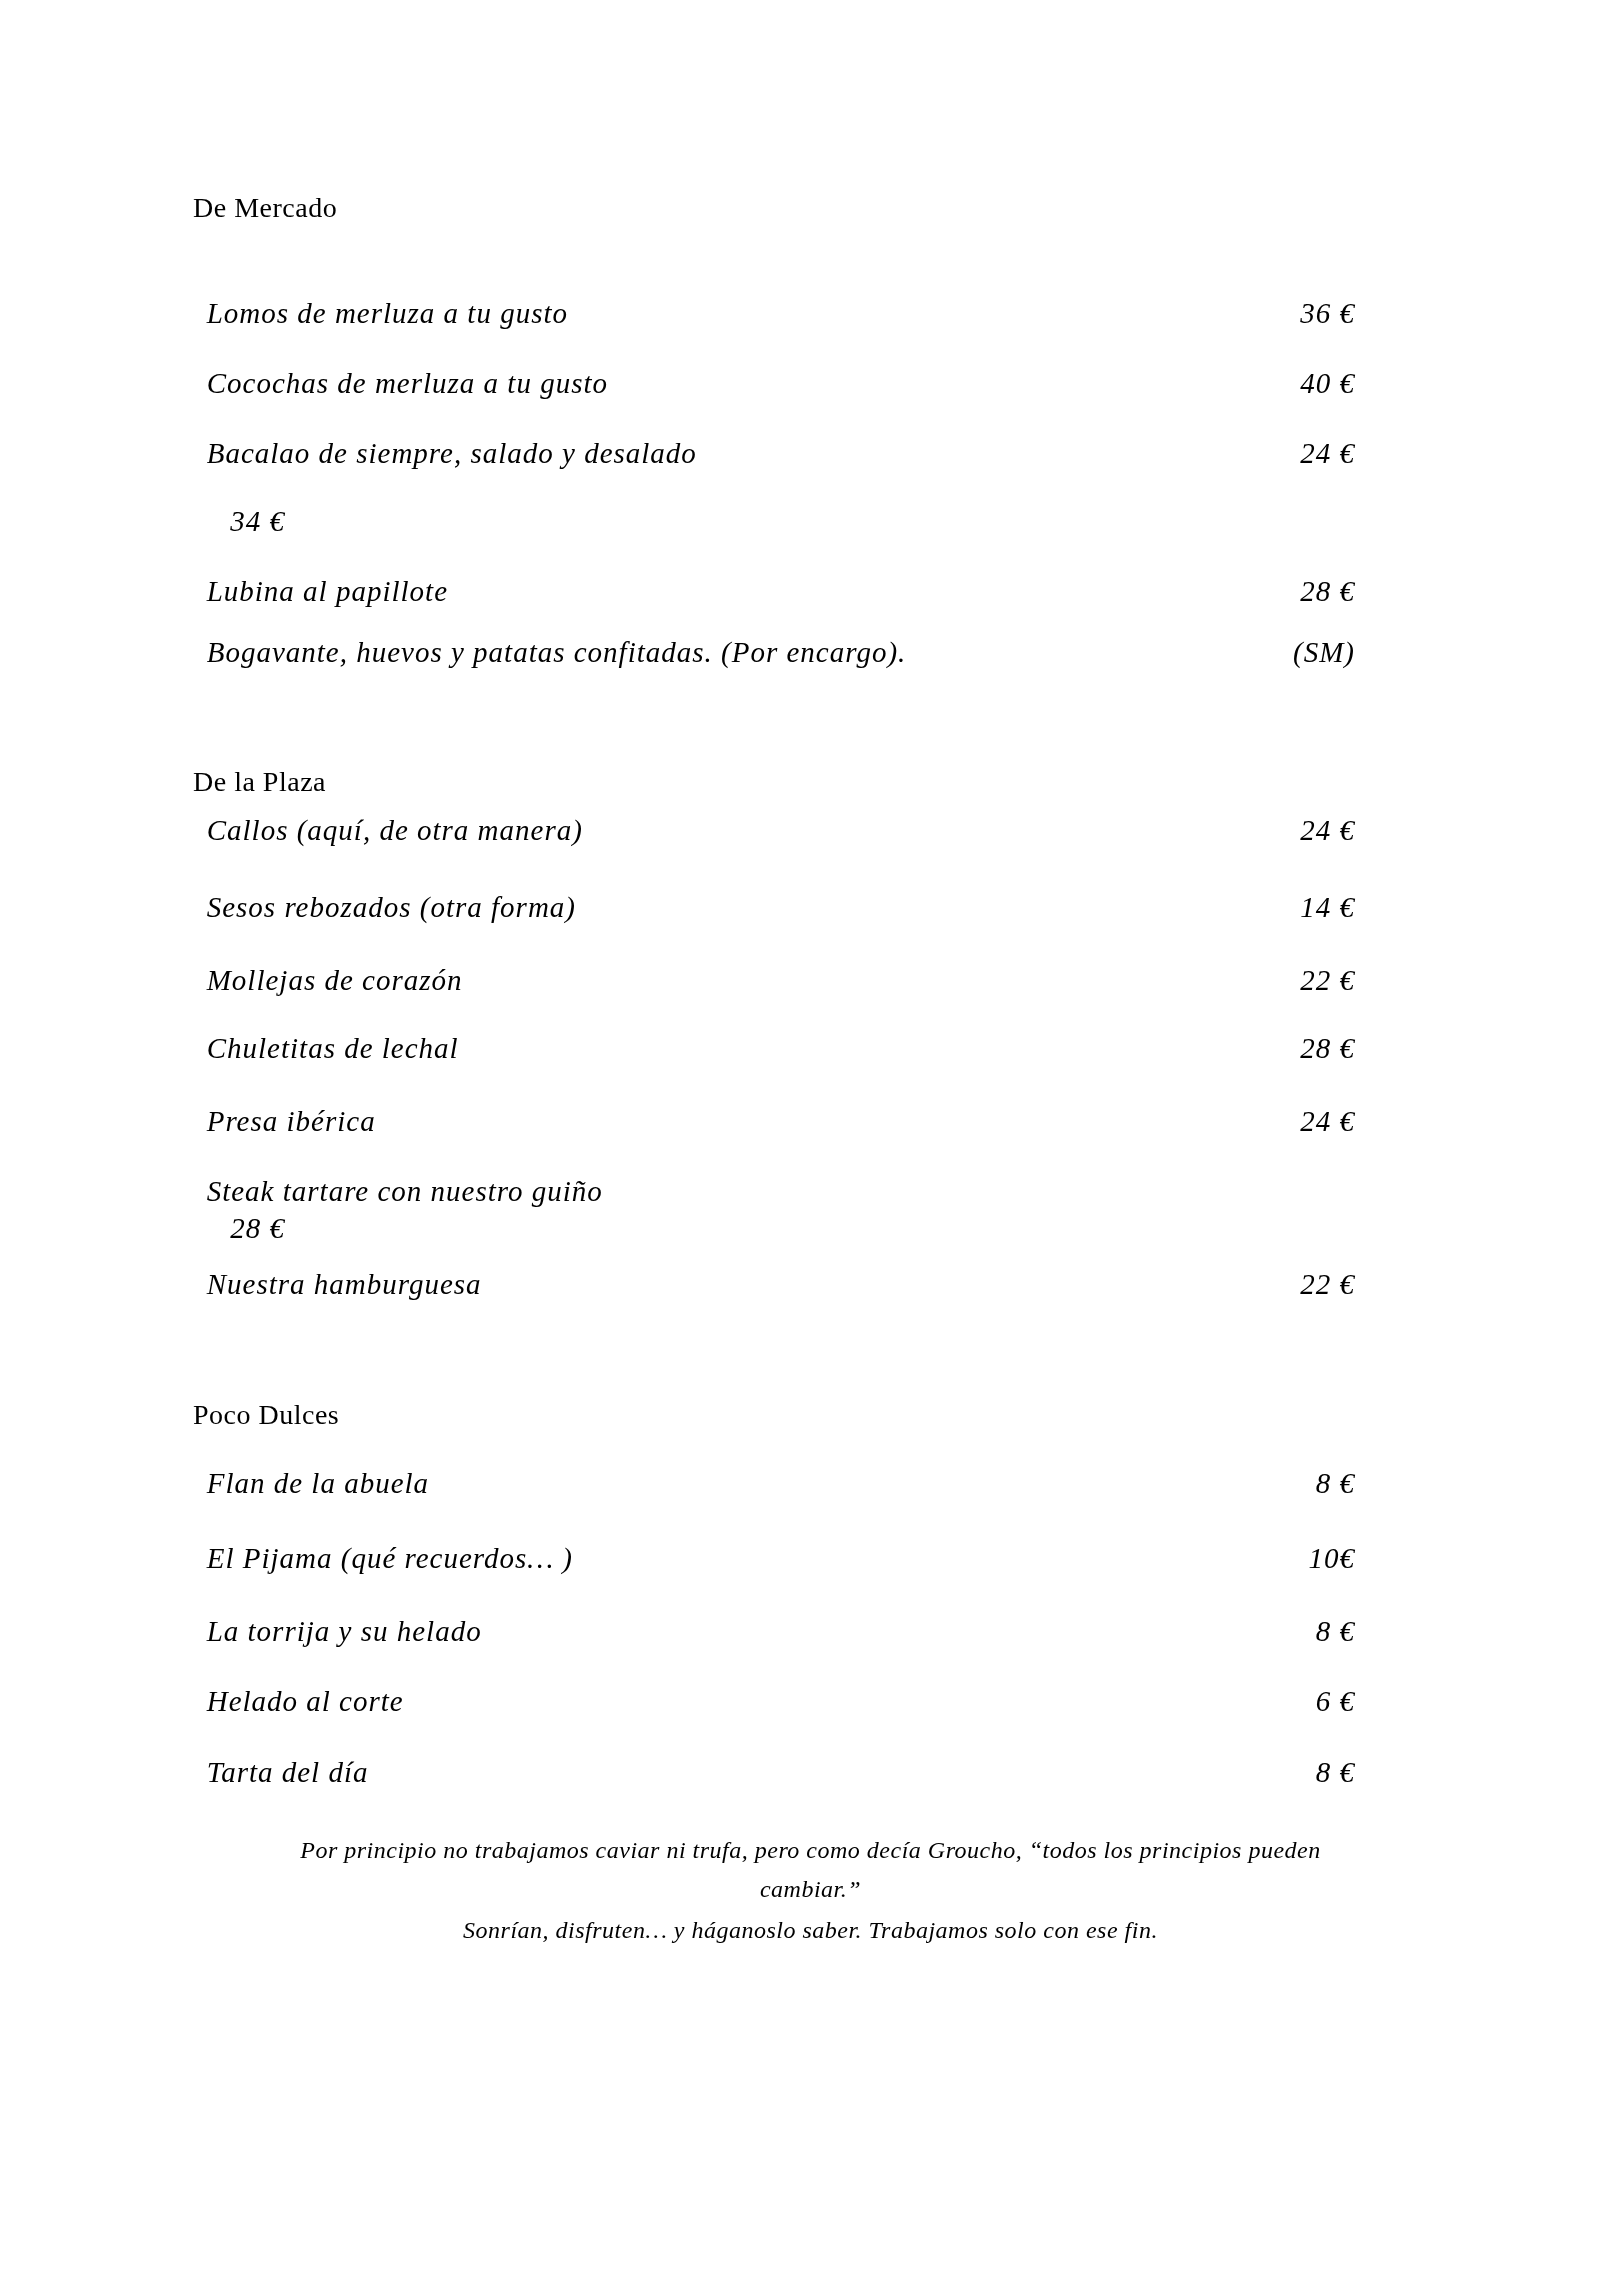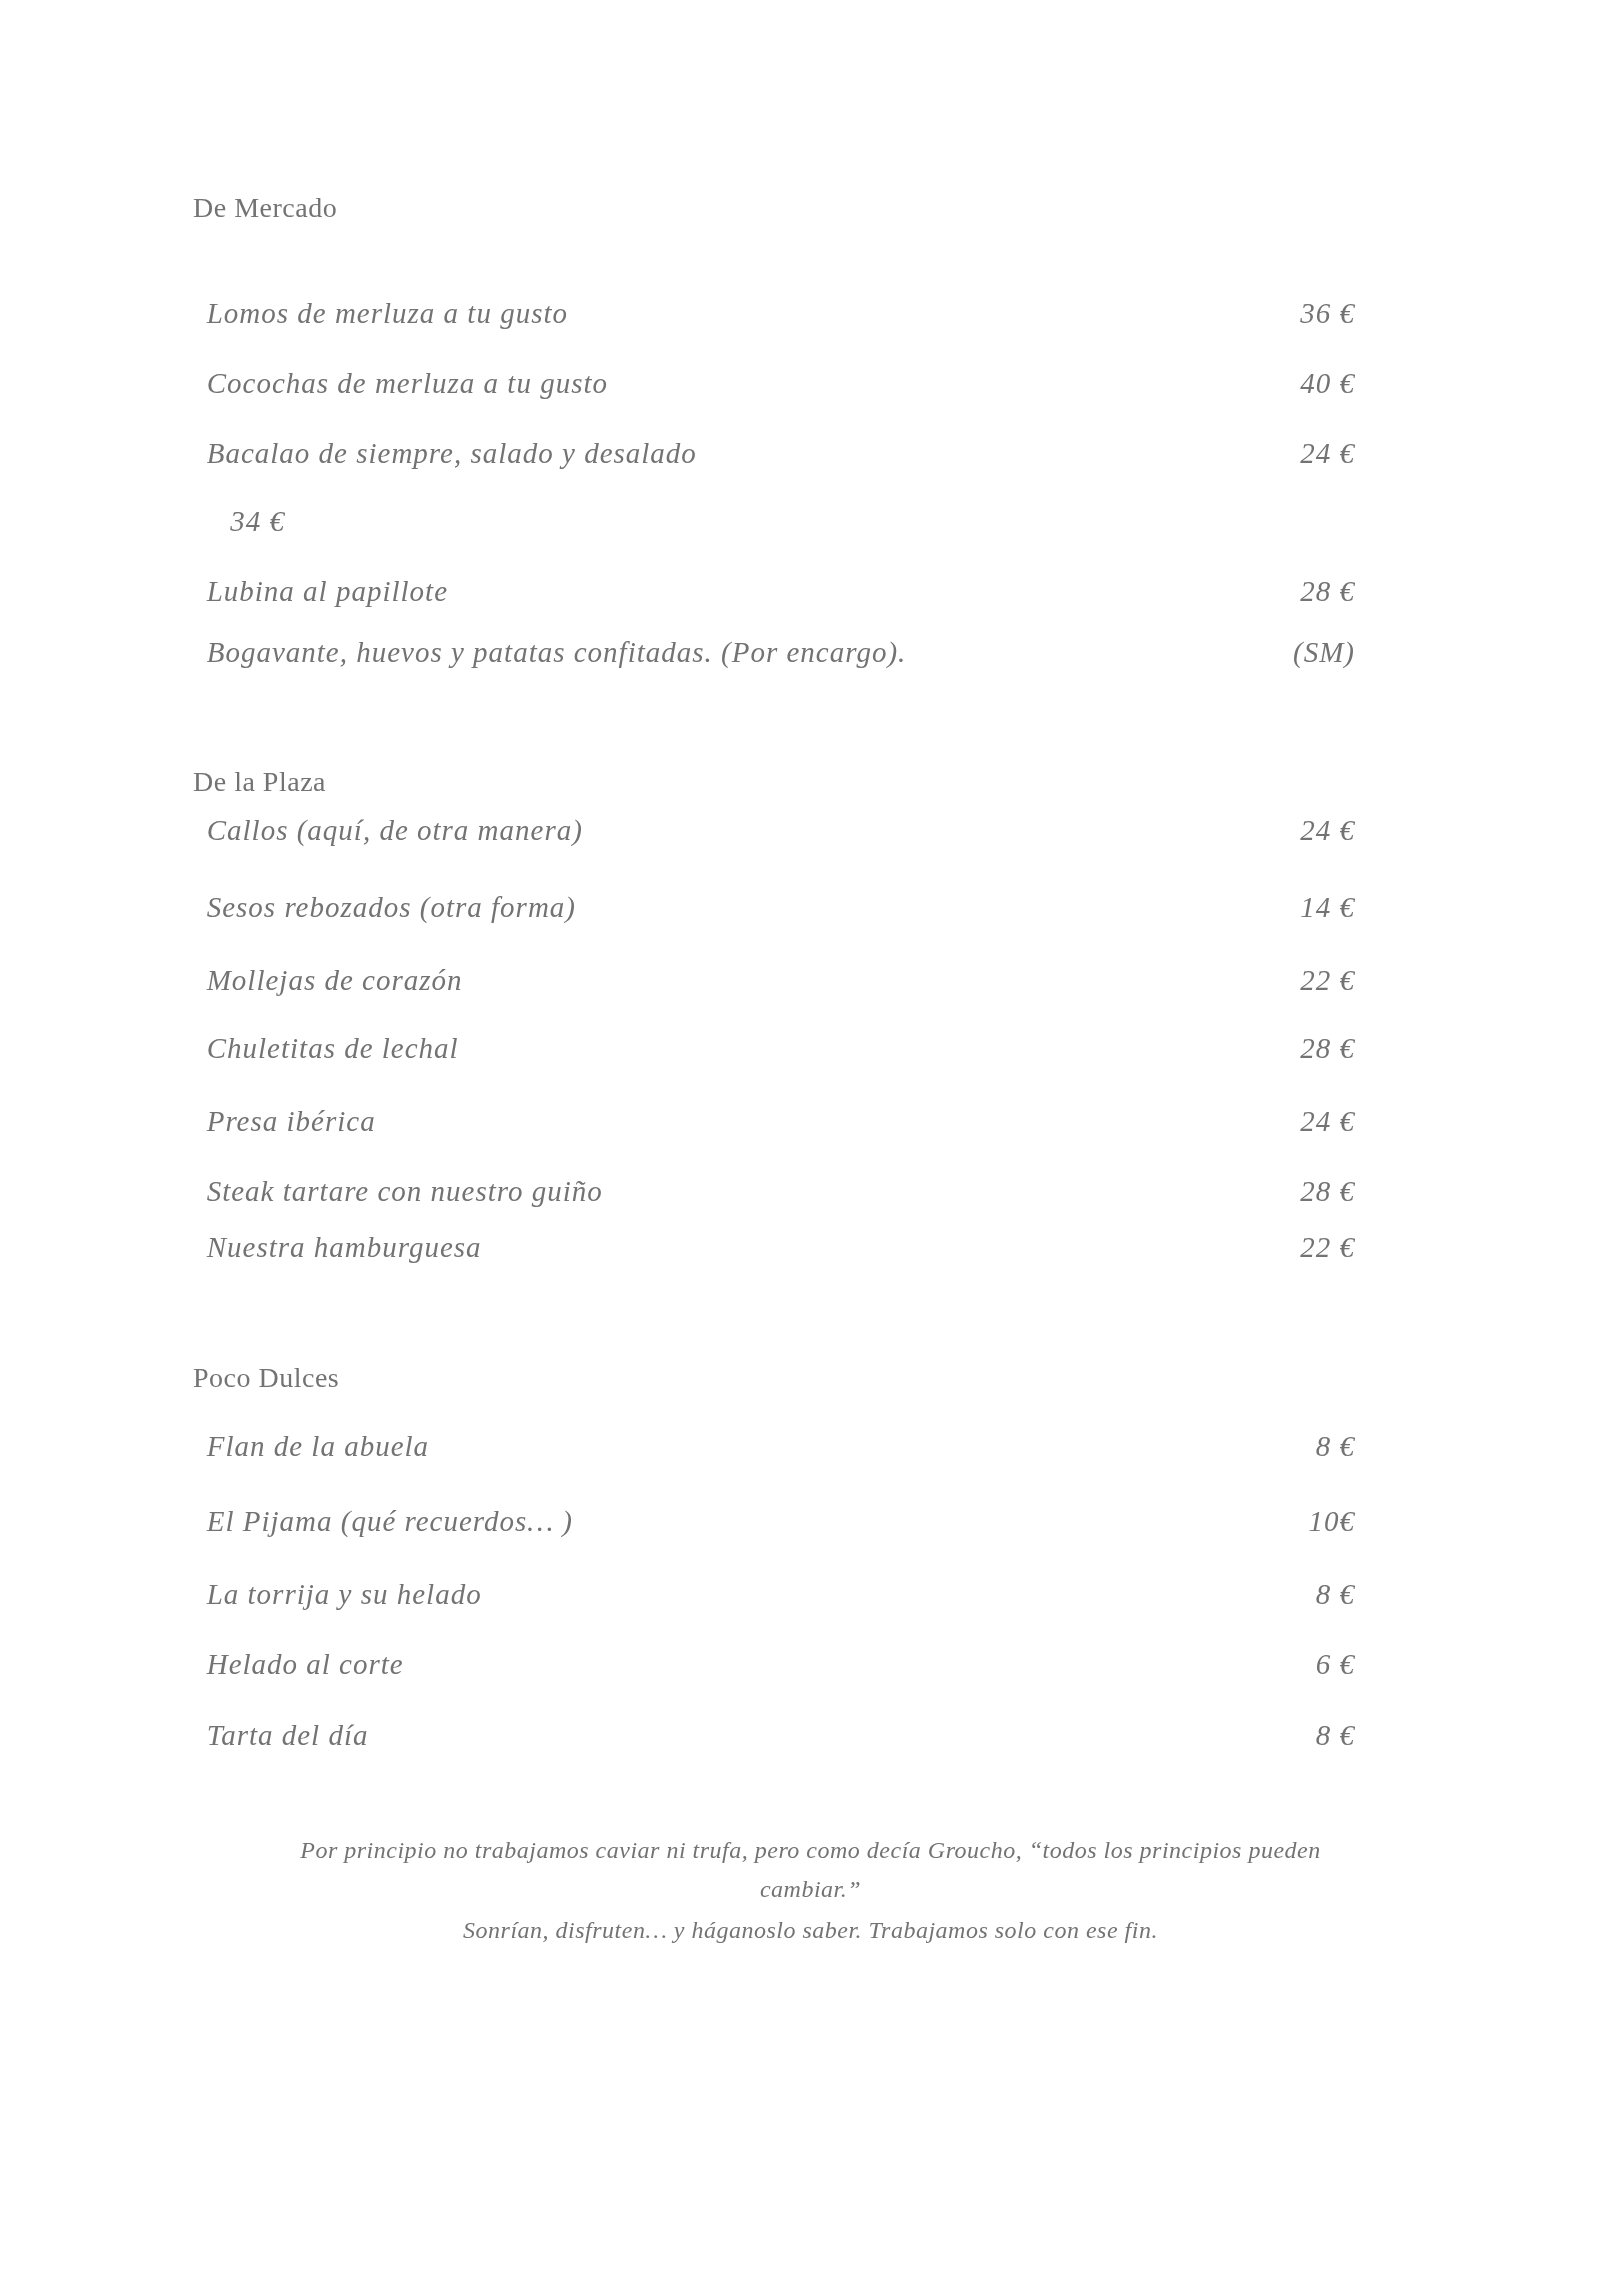--- a/index.html
+++ b/index.html
@@ -7,21 +7,21 @@
     padding: 0;
     background: #ffffff;
   }
   .page {
     position: relative;
     width: 1621px;
     height: 2083px;
     background: #ffffff;
     overflow: hidden;
     font-family: "Liberation Serif", "DejaVu Serif", serif;
-    color: #737373;
+    color: #000000;
   }
   .content {
     position: absolute;
     top: 189px;
     left: 193px;
     right: 266px;
   }
   .stitle {
     margin: 0;
     font-weight: 400;
@@ -51,21 +51,21 @@
   #sec0 .row:nth-of-type(5) { margin-top: 33px; }
   #sec0 .row:nth-of-type(6) { margin-top: 23.5px; }
 
   
   #sec1 { margin-top: 92px; }
   #sec1 .row:nth-of-type(1) { margin-top: 12px; }
   #sec1 .row:nth-of-type(2) { margin-top: 40px; }
   #sec1 .row:nth-of-type(3) { margin-top: 36px; }
   #sec1 .row:nth-of-type(4) { margin-top: 31px; }
   #sec1 .row:nth-of-type(5) { margin-top: 36px; }
-  #sec1 .row:nth-of-type(6) { margin-top: 33px; }
+  #sec1 .row:nth-of-type(6) { margin-top: 33px; flex-direction: column; }
   #sec1 .row:nth-of-type(7) { margin-top: 19.6px; }
 
   
   #sec2 { margin-top: 93px; }
   #sec2 .row:nth-of-type(1) { margin-top: 32px; }
   #sec2 .row:nth-of-type(2) { margin-top: 38px; }
   #sec2 .row:nth-of-type(3) { margin-top: 36px; }
   #sec2 .row:nth-of-type(4) { margin-top: 33px; }
   #sec2 .row:nth-of-type(5) { margin-top: 34px; }
 

